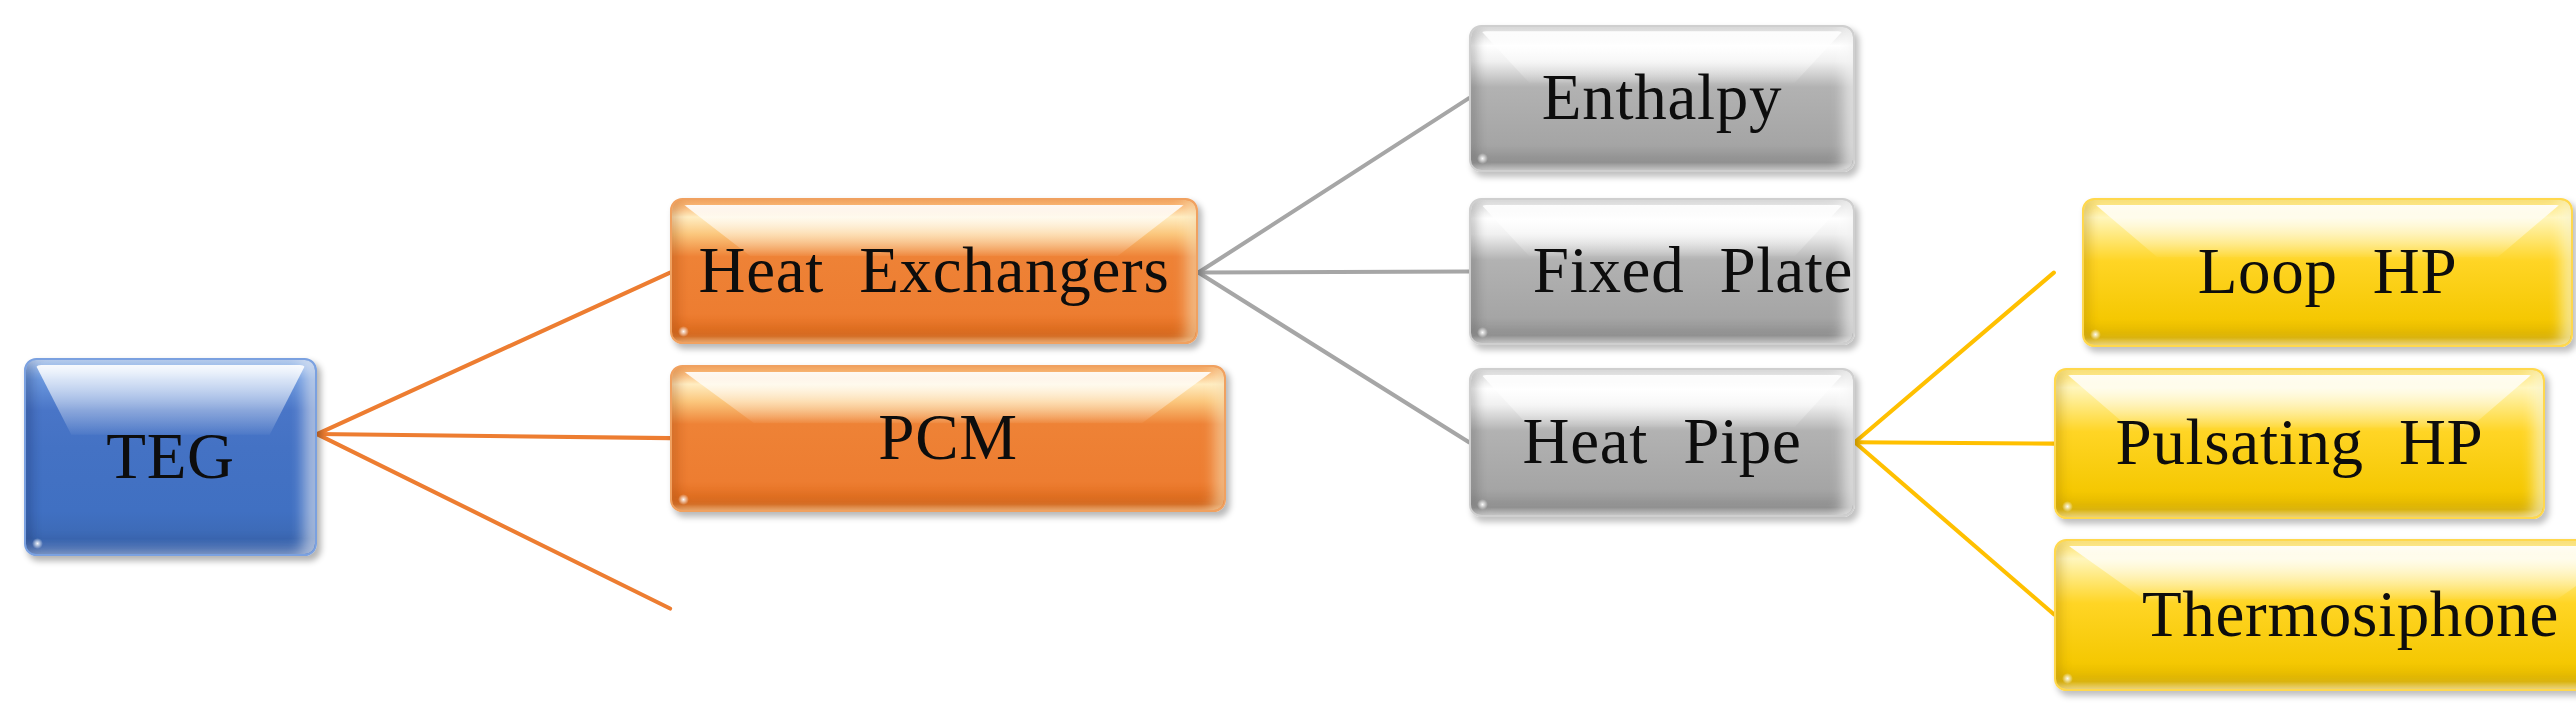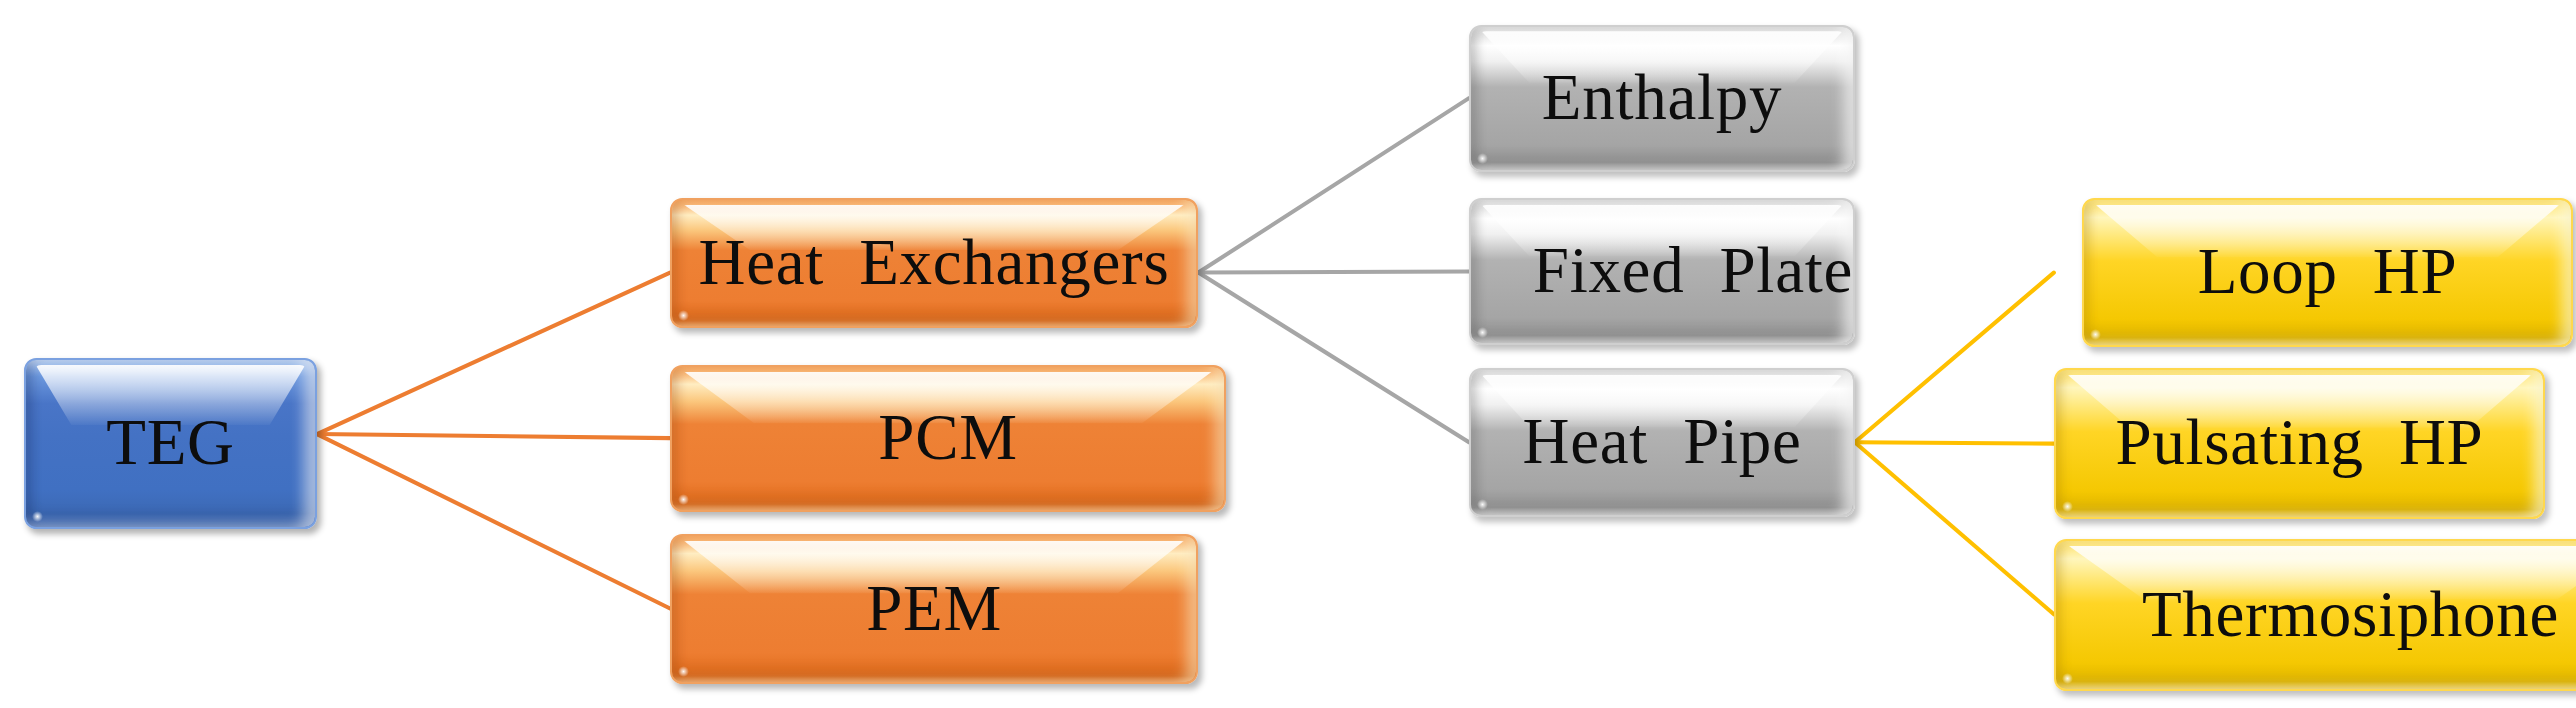--- a/index.html
+++ b/index.html
@@ -89,22 +89,22 @@
   }
   .node-yellow {
     background: linear-gradient(180deg,#ffe060 0%,#fff6bd 12%,#ffe87a 25%,#ffd525 42%,#f5c802 82%,#e4ba00 95%,#ffe06a 100%);
     border: 2px solid #ffd84d;
     box-shadow: 3.4px 4.1px 6.1px rgba(0,0,0,0.25),
                 inset -9.5px 0 12.3px rgba(255,255,230,0.60),
                 inset 6.8px 0 9.5px rgba(170,125,0,0.20),
                 inset 0 -9.5px 13.6px rgba(160,118,0,0.25);
   }
   
-  #node-teg            { left: 24px;   top: 358px; width: 293px; height: 171px; }
-  #node-heat-exchangers{ left: 670px;  top: 198px; width: 528px; height: 130px; }
+  #node-teg            { left: 24px;   top: 358px; width: 293px; height: 198px; }
+  #node-heat-exchangers{ left: 670px;  top: 198px; width: 528px; height: 146px; }
   #node-pcm            { left: 670px;  top: 365px; width: 556px; height: 147px; }
   #node-pem            { left: 670px;  top: 534px; width: 528px; height: 150px; }
   #node-enthalpy       { left: 1469px; top: 24.5px;  width: 386px; height: 147px; }
   #node-fixed-plate    { left: 1469px; top: 198px; width: 386px; height: 147px; justify-content: flex-end; }
   #node-heat-pipe      { left: 1469px; top: 368px; width: 386px; height: 149px; }
   #node-loop-hp        { left: 2054px; top: 198px; width: 491px; height: 149px; margin-left: 28px; }
   #node-pulsating-hp   { left: 2054px; top: 368px; width: 491px; height: 151px; }
   #node-thermosiphone  { left: 2054px; top: 539px; width: 593px; height: 152px; }
 </style>
 </head>
@@ -129,23 +129,20 @@
   </div>
 
   <div class="node node-orange" id="node-heat-exchangers">
     <span class="label">Heat Exchangers</span>
   </div>
 
   <div class="node node-orange" id="node-pcm">
     <span class="label">PCM</span>
   </div>
 
-  <div class="node node-orange" id="node-pem">
-    <span class="label">PEM</span>
-  </div>
 
   <div class="node node-gray" id="node-enthalpy">
     <span class="label">Enthalpy</span>
   </div>
 
   <div class="node node-gray" id="node-fixed-plate">
     <span class="label">Fixed Plate</span>
   </div>
 
   <div class="node node-gray" id="node-heat-pipe">

